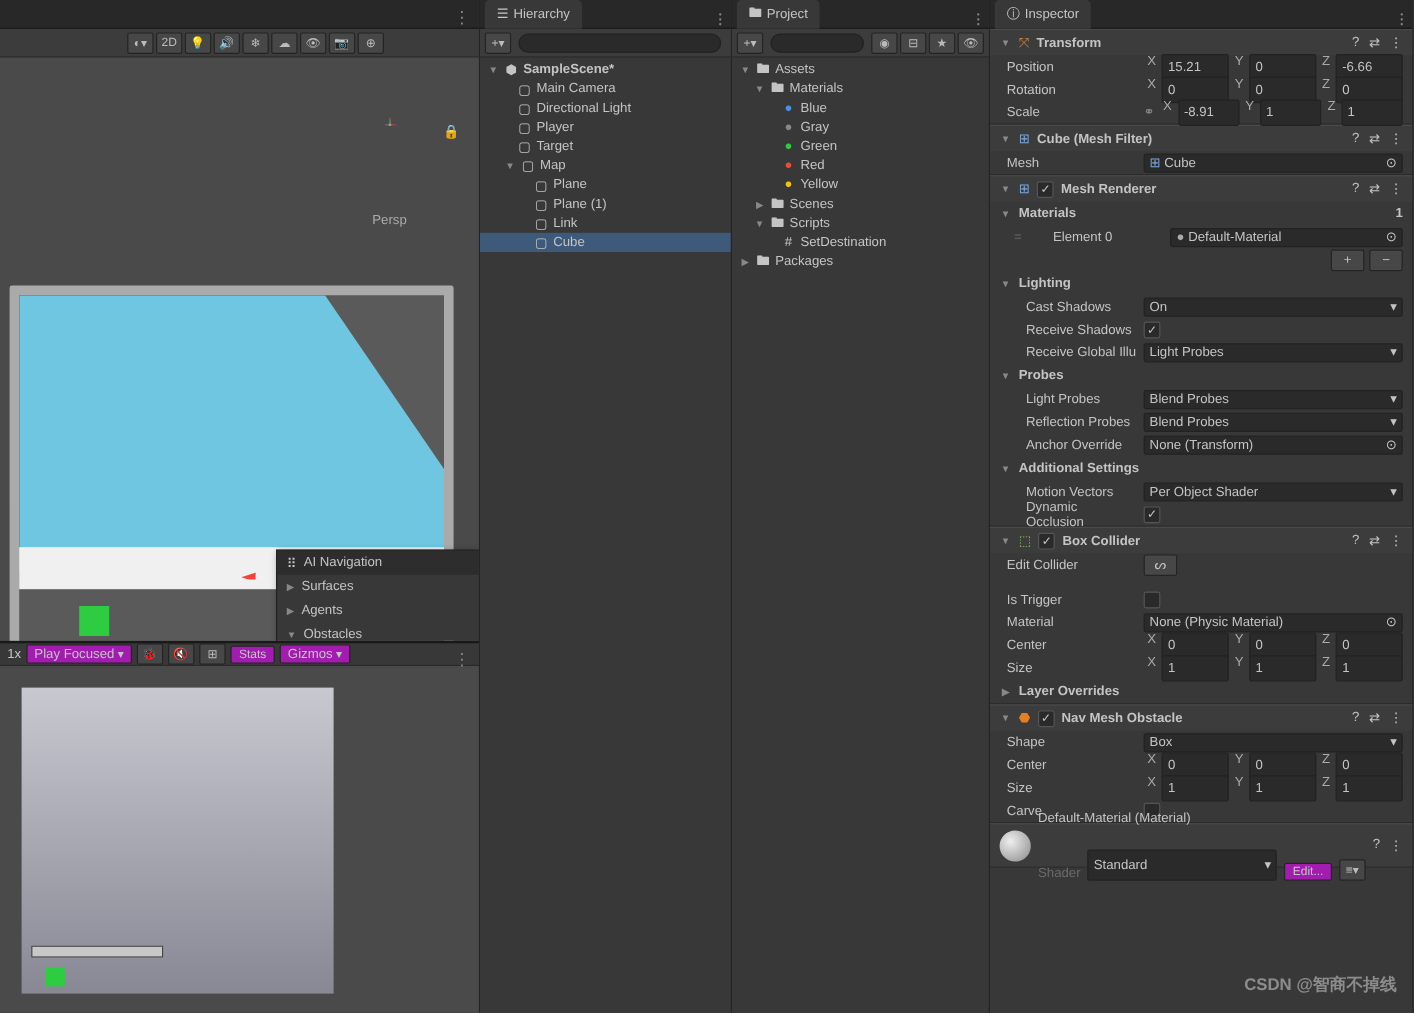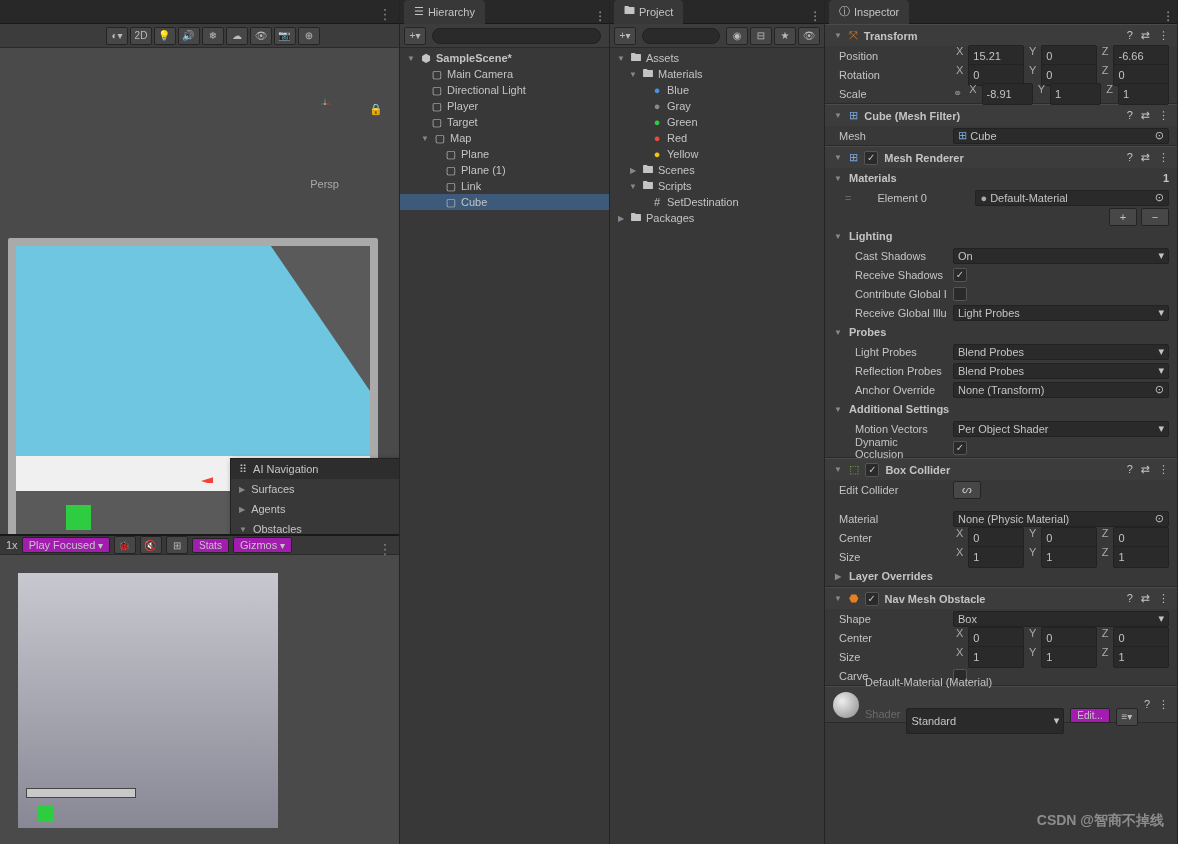--- a/index.html
+++ b/index.html
@@ -382,24 +382,20 @@
             <div class="field">
               <span>On</span>
               <span style="margin-left:auto">▾</span>
             </div>
           </div>
       <div class="row sub">
             <span class="lbl">Receive Shadows</span>
             <div class="chk">✓</div>
           </div>
       <div class="row sub">
-            <span class="lbl">Contribute Global I</span>
-            <div class="chk"></div>
-          </div>
-      <div class="row sub">
             <span class="lbl dis">Receive Global Illu</span>
             <div class="field dis">
               <span>Light Probes</span>
               <span style="margin-left:auto">▾</span>
             </div>
           </div>
       <div class="foldh">
             <span class="fold">▼</span>
             <span>Probes</span>
           </div>
@@ -452,20 +448,24 @@
               <span>⇄</span>
               <span>⋮</span>
             </span>
           </div>
       <div class="row">
             <span class="lbl">Edit Collider</span>
             <div class="addbtn">ᔕ</div>
           </div>
       <div class="row" style="height:10px"></div>
       <div class="row">
+            <span class="lbl">Is Trigger</span>
+            <div class="chk"></div>
+          </div>
+      <div class="row">
             <span class="lbl">Material</span>
             <div class="field">
               <span>None (Physic Material)</span>
               <span style="margin-left:auto">⊙</span>
             </div>
           </div>
       <div class="row">
             <span class="lbl">Center</span>
             <div class="xyz">
               <span>X</span>
@@ -538,21 +538,21 @@
             <span class="lbl">Carve</span>
             <div class="chk"></div>
           </div>
     </div>
 
     <div class="comp">
       <div class="comp-h" style="height:36px">
         <div style="width:26px;height:26px;border-radius:50%;background:radial-gradient(circle at 35% 35%,#eee,#888)"></div>
         <div style="flex:1">
           <div>Default-Material (Material)</div>
-          <div style="display:flex;gap:6px;align-items:flex-start;margin-top:20px">
+          <div style="display:flex;gap:6px;align-items:flex-end;margin-top:20px">
             <span class="dis">Shader</span>
             <div class="field dis" style="height:26px;width:120px">
                   <span>Standard</span>
                   <span style="margin-left:auto">▾</span>
                 </div>
             <div class="game-drop">Edit...</div>
             <div class="tbtn">≡▾</div>
           </div>
         </div>
         <span class="acts">

